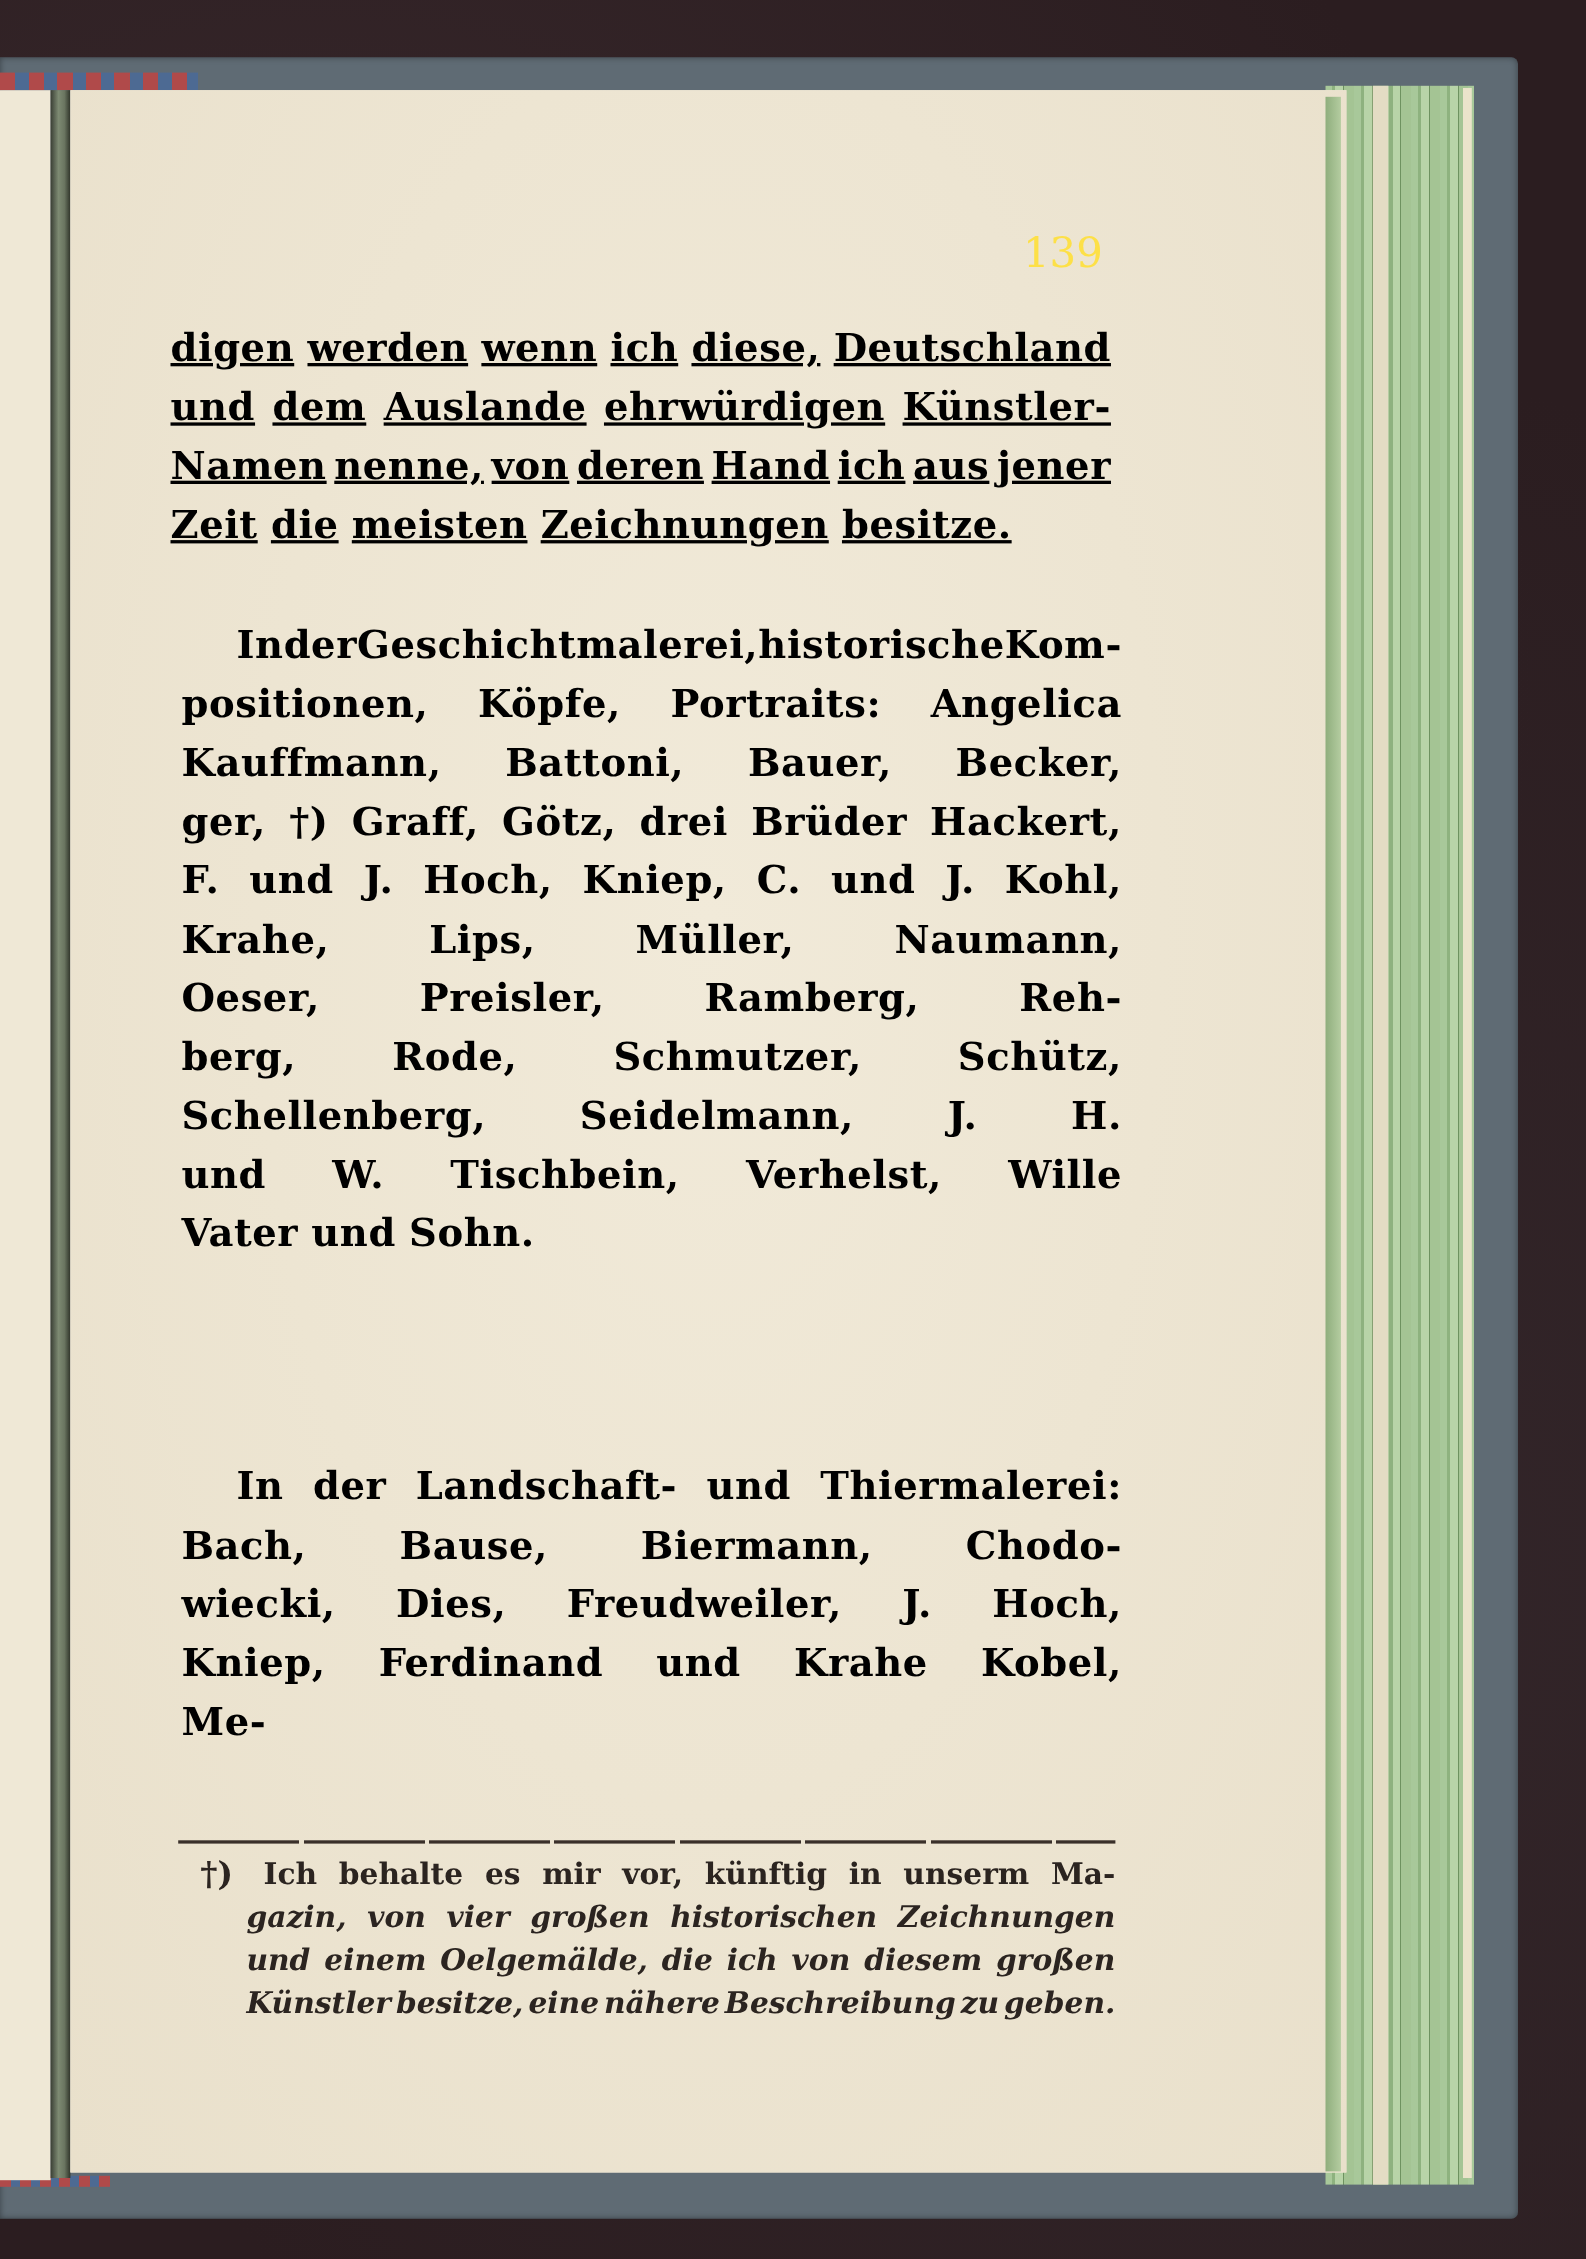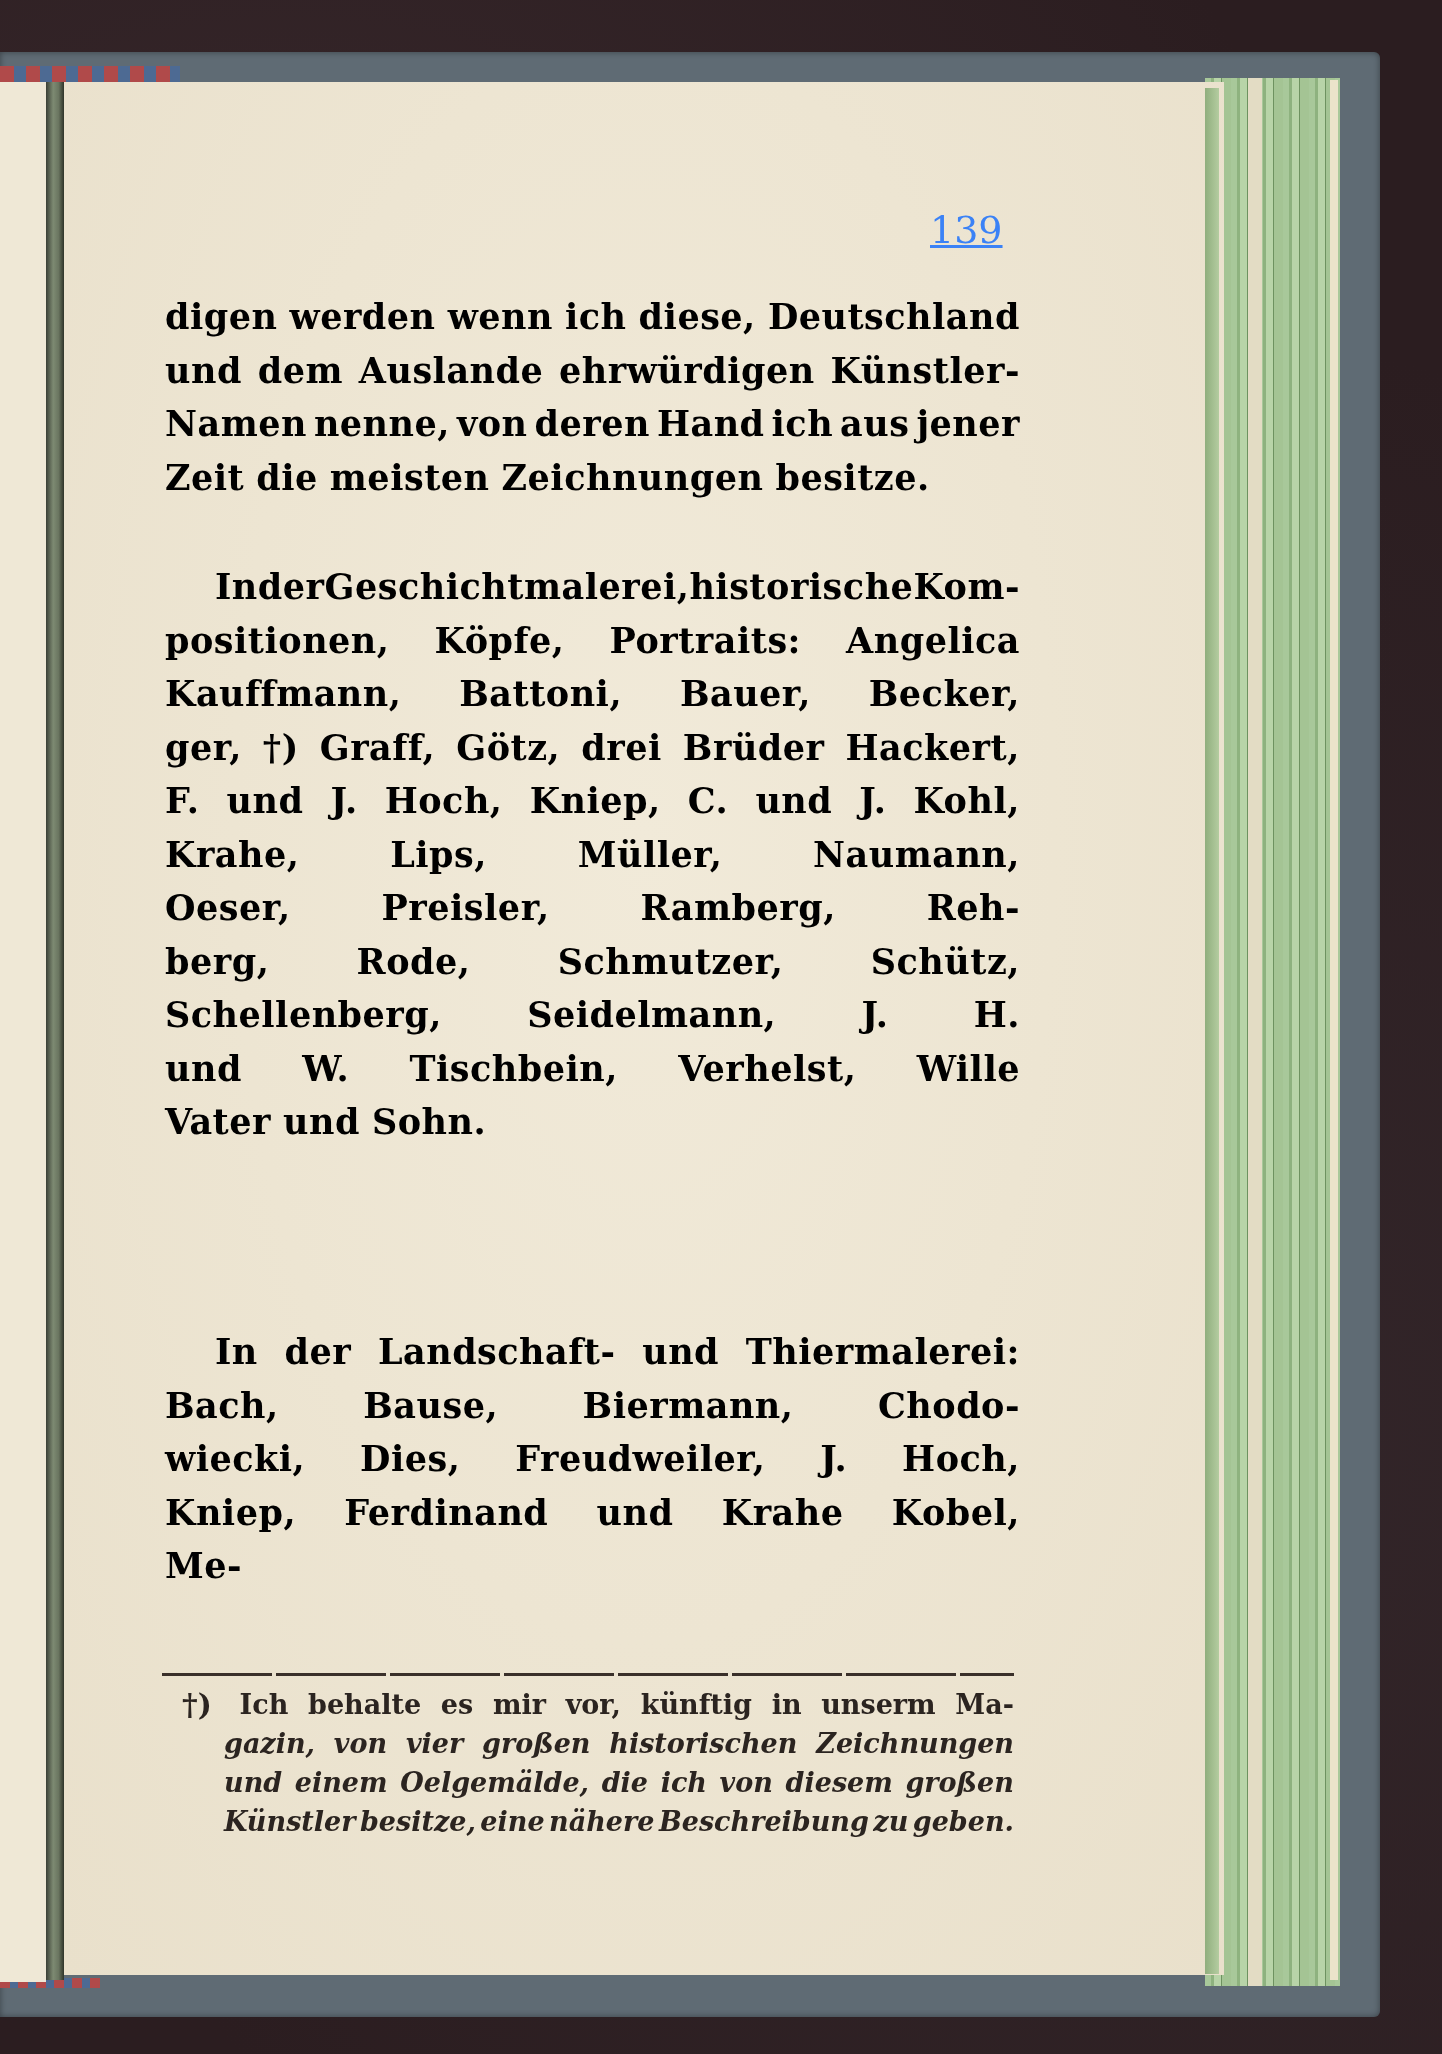--- a/index.html
+++ b/index.html
@@ -18,27 +18,27 @@
   .gutter{position:absolute;left:46px;top:82px;width:18px;height:1898px;
           background:linear-gradient(90deg,#3a3f35,#7d8a72 40%,#6a7560 70%,#2f3429);}
   .page-edges{position:absolute;left:1205px;top:78px;width:135px;height:1908px;
           background:repeating-linear-gradient(90deg,#a8c89a 0 6px,#8eb27f 6px 9px,#b8d4a8 9px 16px,#6e9260 16px 17px,#a4c494 17px 26px);}
   .page-edges-cream{position:absolute;left:1248px;top:78px;width:14px;height:1908px;background:#e3dcc4;}
   .page-edges-cream2{position:absolute;left:1330px;top:80px;width:8px;height:1900px;background:#eae3ca;}
   .page{position:absolute;left:64px;top:82px;width:1160px;height:1893px;background:#efe8d7;
         background-image:radial-gradient(ellipse at 50% 40%, #f1ead9 0, #e9e0cb 100%);}
   .page-inner-edge{position:absolute;left:1205px;top:88px;width:14px;height:1886px;
         background:linear-gradient(90deg,#8fae7d,#b4cca0);}
-  .page-number{position:absolute;left:930px;top:208px;font-size:38px;color:#3b82f6;text-decoration:underline;}
+  .page-number{position:absolute;left:930px;top:208px;font-size:38px;color:#fde047;}
   .line{font-size:35px;line-height:53.5px;height:53.5px;white-space:nowrap;
         display:flex;justify-content:space-between;font-weight:bold;letter-spacing:.5px;}
   .line.last{justify-content:flex-start;gap:12px;}
   .line.indent{padding-left:50px;}
   .line.right{justify-content:flex-start;}
-  .p1{position:absolute;top:290px;left:165px;width:855px;}
+  .p1{position:absolute;top:290px;left:155px;width:855px;text-decoration:underline;}
   .p2{position:absolute;top:560px;left:165px;width:855px;}
   .p3{position:absolute;top:1325px;left:165px;width:855px;}
   .rule{position:absolute;left:162px;top:1673px;width:852px;height:3px;
         background:repeating-linear-gradient(90deg,#3a302a 0 110px,transparent 110px 114px);}
   .footnote{position:absolute;left:182px;top:1685px;width:832px;color:#2b2420;}
   .fn-line{font-size:27px;line-height:39px;height:39px;white-space:nowrap;display:flex;
            justify-content:space-between;font-weight:bold;}
   .fn-line.first{padding-left:0;}
   .fn-line.cont{padding-left:42px;font-style:italic;}
   .fn-mark{font-size:30px;margin-right:8px;}

